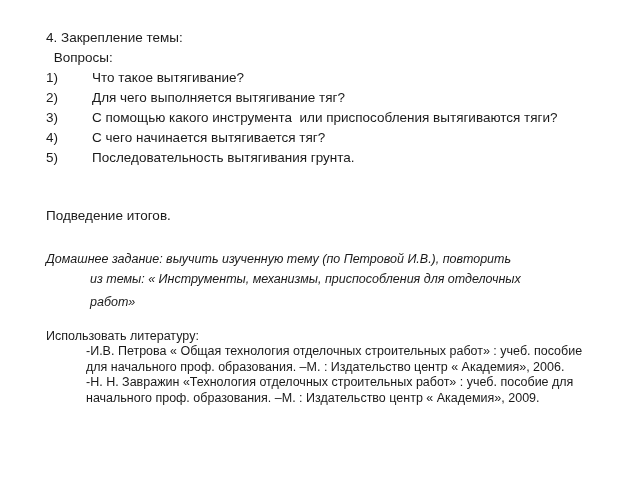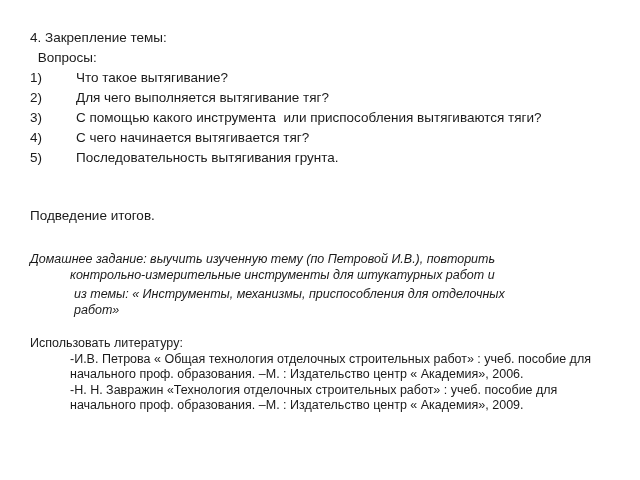--- a/index.html
+++ b/index.html
@@ -12,21 +12,21 @@
     background: #ffffff;
     font-family: "Liberation Sans", sans-serif;
     color: #1a1a1a;
     overflow: hidden;
   }
   .slide {
     position: relative;
     width: 640px;
     height: 397px;
     box-sizing: border-box;
-    padding: 28px 40px 0 30px;
+    padding: 28px 40px 0 46px;
   }
 
   
   .heading {
     font-size: 13.5px;
     line-height: 20px;
     white-space: pre;
   }
   .subheading {
     font-size: 13.5px;
@@ -128,23 +128,22 @@
   </ul>
 
   <div class="gap-lg"></div>
 
   <div class="line">Подведение итогов.</div>
 
   <div class="gap-md"></div>
 
   <div class="hw-block">
     <div class="hw-first">Домашнее задание: выучить изученную тему (по Петровой И.В.), повторить</div>
-    <div class="hw-cont">контрольно-измерительные инструменты для штукатурных работ и</div>
     <div class="hw-sub">из темы: « Инструменты, механизмы, приспособления для отделочных</div>
-    <div class="hw-sub" style="margin-top:0">работ»</div>
+    <div class="hw-sub" style="margin-top:8px">работ»</div>
   </div>
 
   <div class="gap-sm"></div>
 
   <div class="lit-block">
     <div class="hw-first">Использовать литературу:</div>
     <div class="lit-entry">-И.В. Петрова « Общая технология отделочных строительных работ» : учеб. пособие для начального проф. образования. –М. : Издательство центр « Академия», 2006.</div>
     <div class="lit-entry">-Н. Н. Завражин «Технология отделочных строительных работ» : учеб. пособие для начального проф. образования. –М. : Издательство центр « Академия», 2009.</div>
   </div>
 

